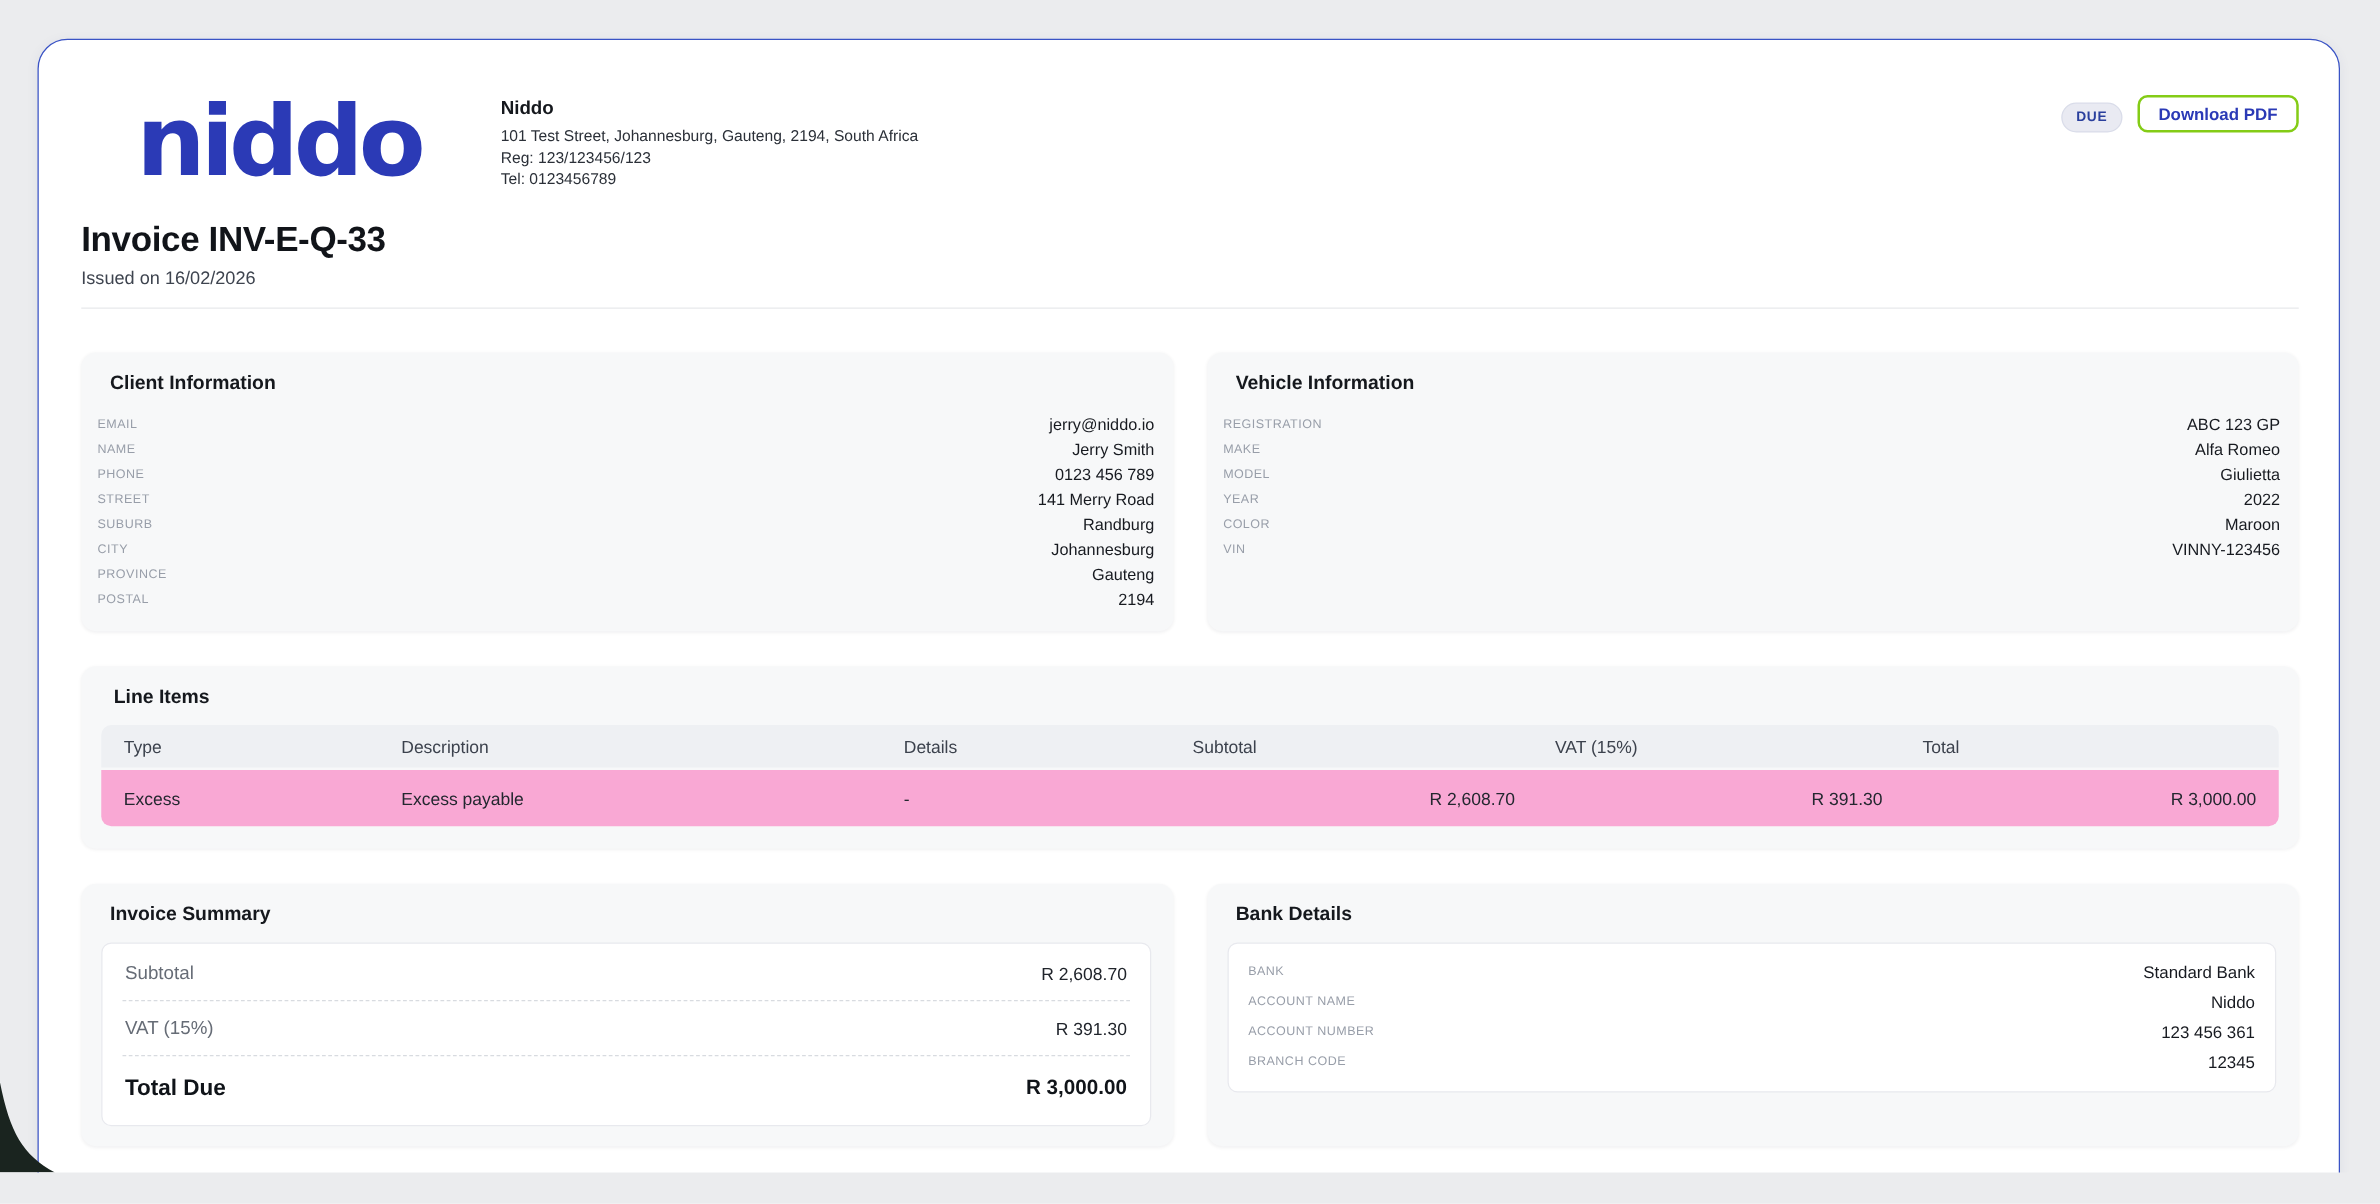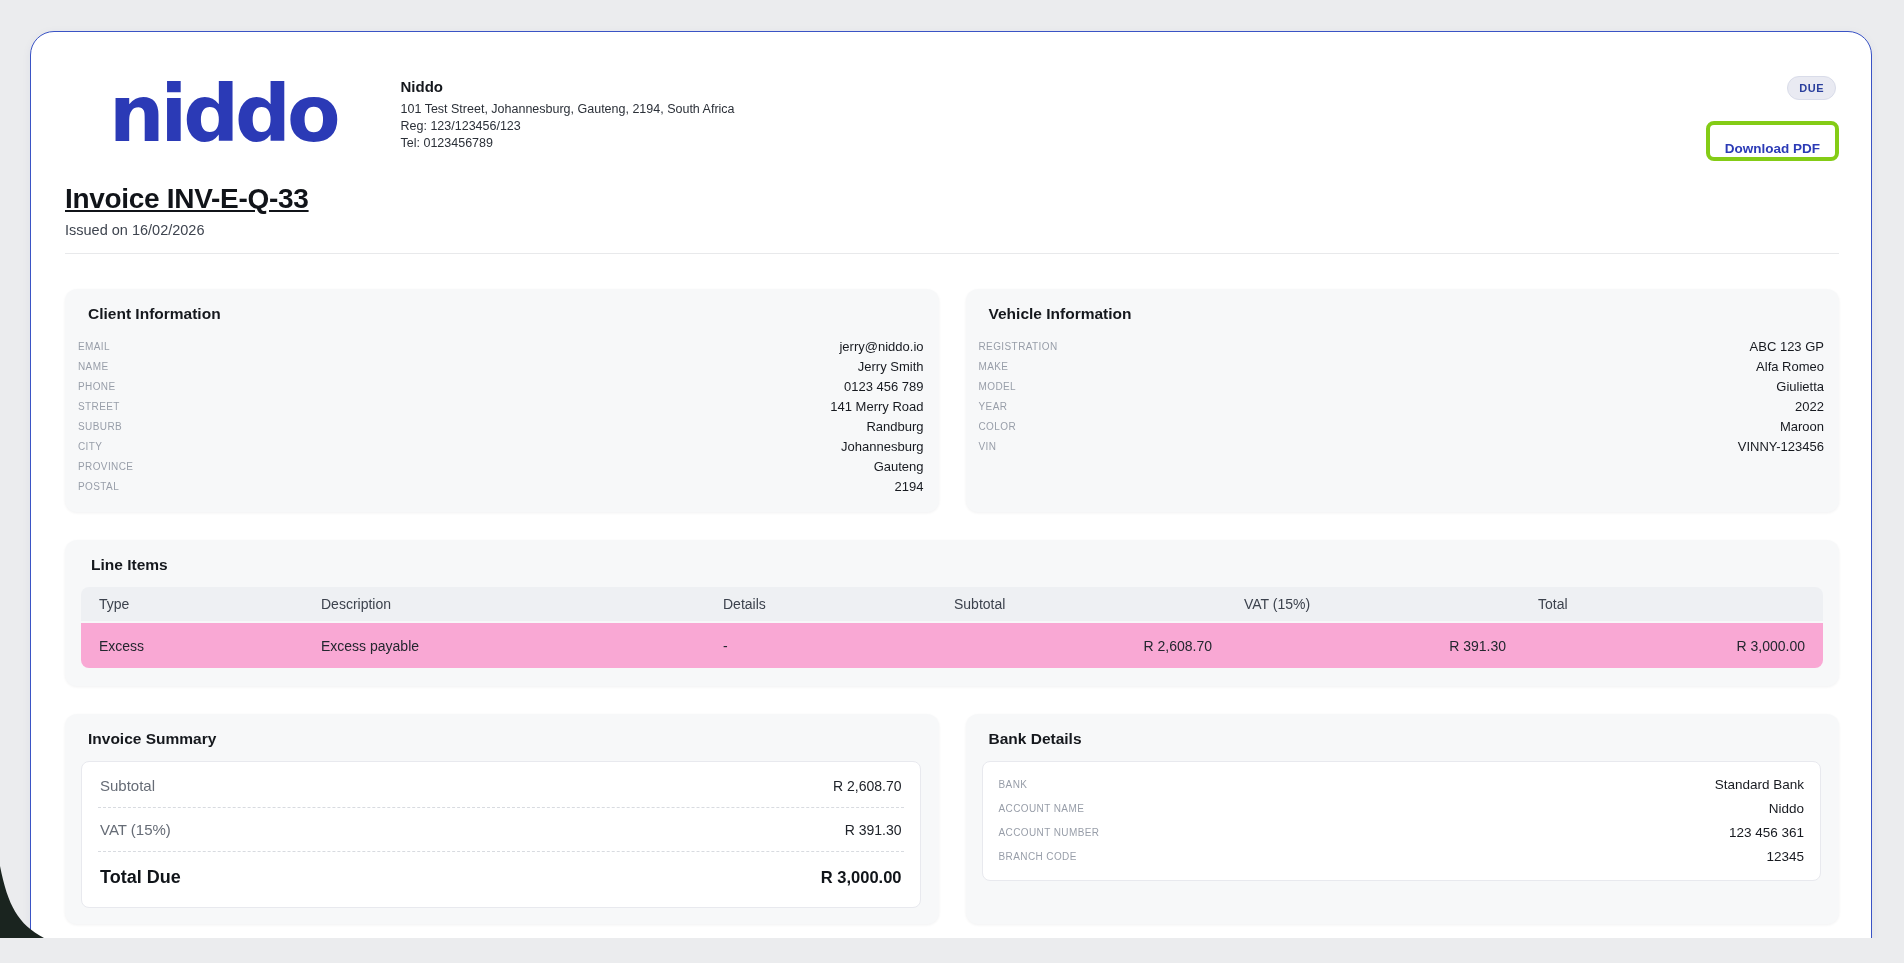--- a/index.html
+++ b/index.html
@@ -27,37 +27,37 @@
   .header-row { display:flex; align-items:flex-start; }
   .logo {
     font-family:"DejaVu Sans", sans-serif;
     font-weight:800; font-size:78px; line-height:80px;
     letter-spacing:-4px; color:#2b3ab6;
     margin-left:44px; user-select:none;
   }
   .company-info { margin-left:64px; padding-top:4px; }
   .company-name { font-size:15px; font-weight:700; color:#15181d; margin-bottom:6px; }
   .company-line { font-size:12.5px; color:#2b3038; line-height:17px; }
-  .header-right { margin-left:auto; display:flex; flex-direction:column; align-items:flex-end; gap:21px; padding-top:2px; }
+  .header-right { margin-left:auto; display:flex; flex-direction:row; align-items:flex-end; gap:9px; padding-top:2px; }
   .status-badge {
     display:inline-flex; align-items:center; justify-content:center;
     height:24px; padding:0 11px;
     background:#e9eaf2; border:1px solid #d9dce9; border-radius:999px;
     font-size:11px; font-weight:700; letter-spacing:.5px; color:#2a3f9d;
     margin-right:3px;
   }
   .download-btn {
-    height:30px; padding:16px 15px;
-    background:#ffffff; border:4px solid #84cc16; border-radius:8px;
+    height:30px; padding:4px 15px;
+    background:#ffffff; border:2px solid #84cc16; border-radius:8px;
     font-family:"Liberation Sans", sans-serif;
     font-size:13.5px; font-weight:700; color:#2b3ab6;
     cursor:pointer;
   }
 
-  .invoice-title { font-size:28px; font-weight:700; color:#111419; margin-top:22px; letter-spacing:-.3px;text-decoration:underline; }
+  .invoice-title { font-size:28px; font-weight:700; color:#111419; margin-top:22px; letter-spacing:-.3px; }
   .issued-line { font-size:14.5px; color:#3e444f; margin-top:7px; }
   .divider { height:1px; background:#e8e9eb; border:none; margin-top:15px; }
 
   
   .two-col { display:grid; grid-template-columns:1fr 1fr; gap:27px; margin-top:35px; }
   .card {
     background:#f7f8f9;
     border-radius:12px;
     padding:16px 15px 16px 13px;
     box-shadow:0 1px 3px rgba(16,24,40,.06);

